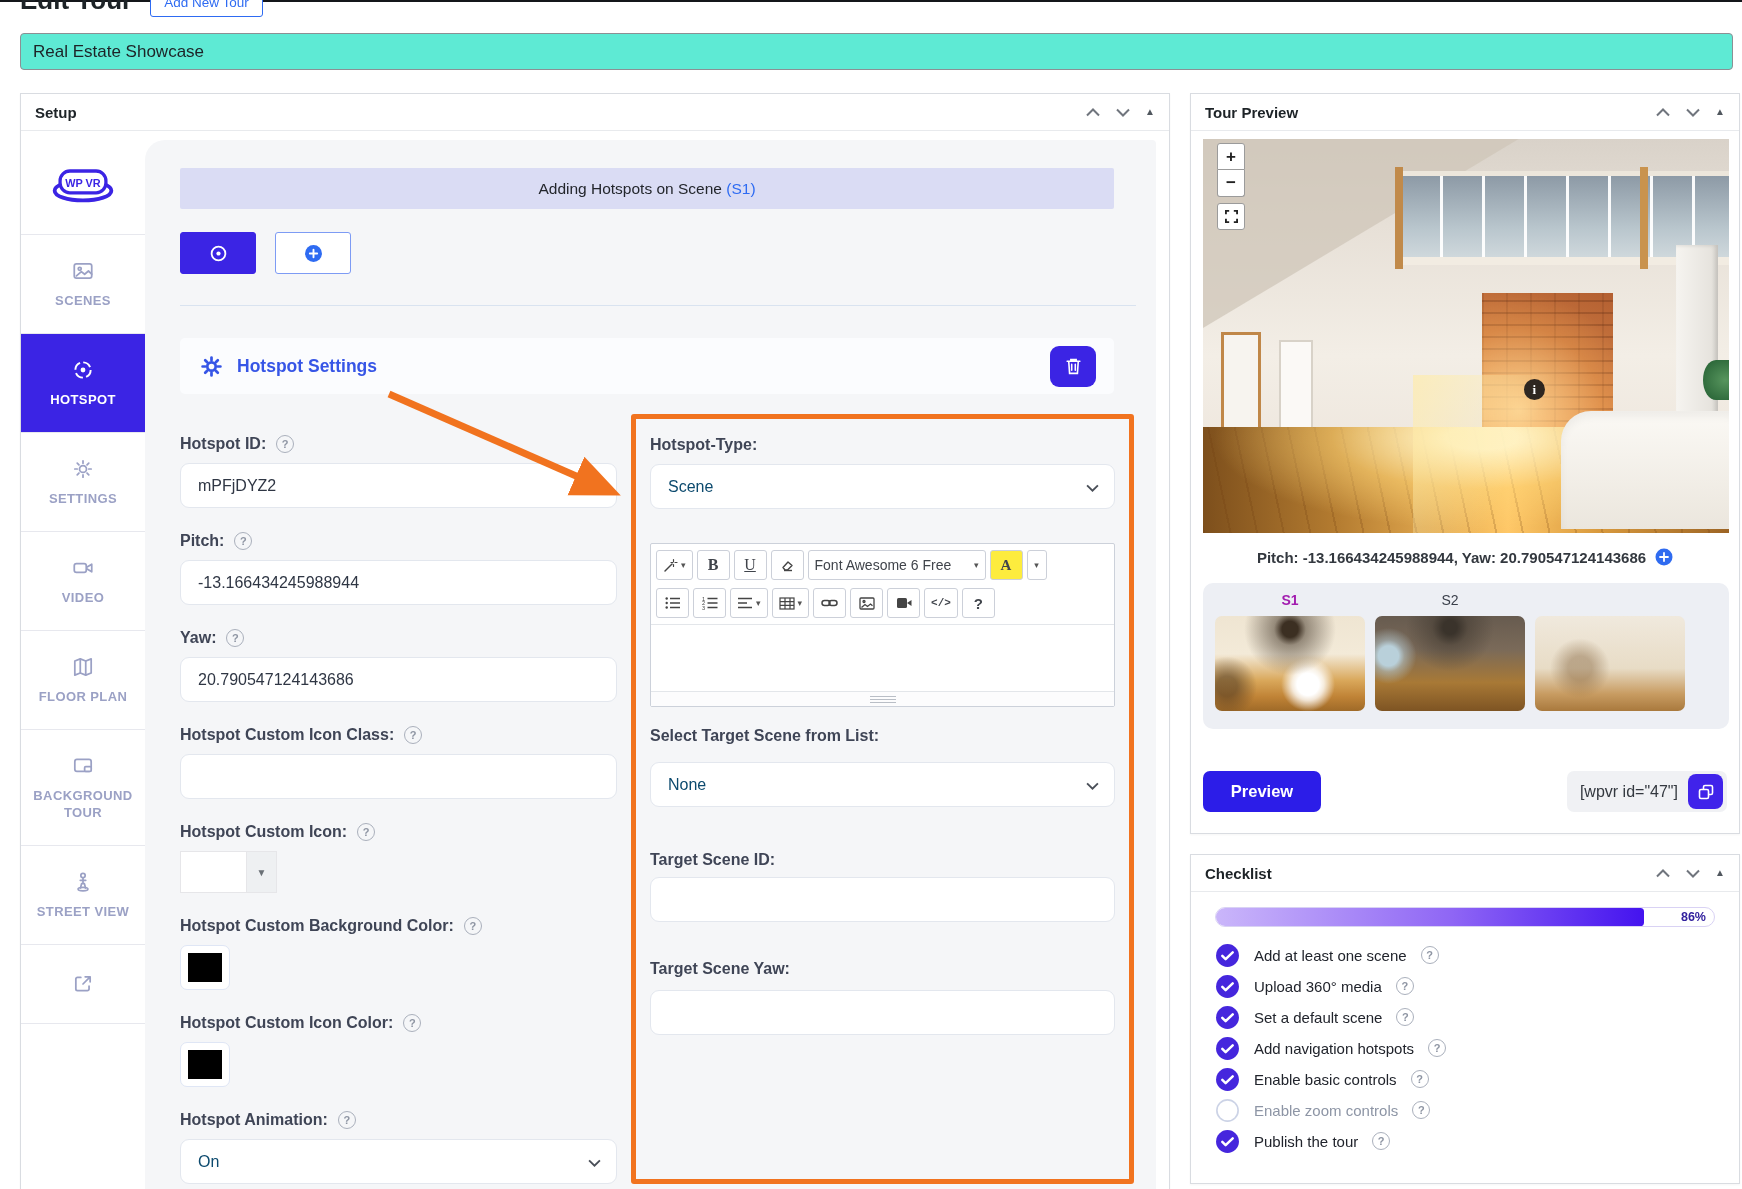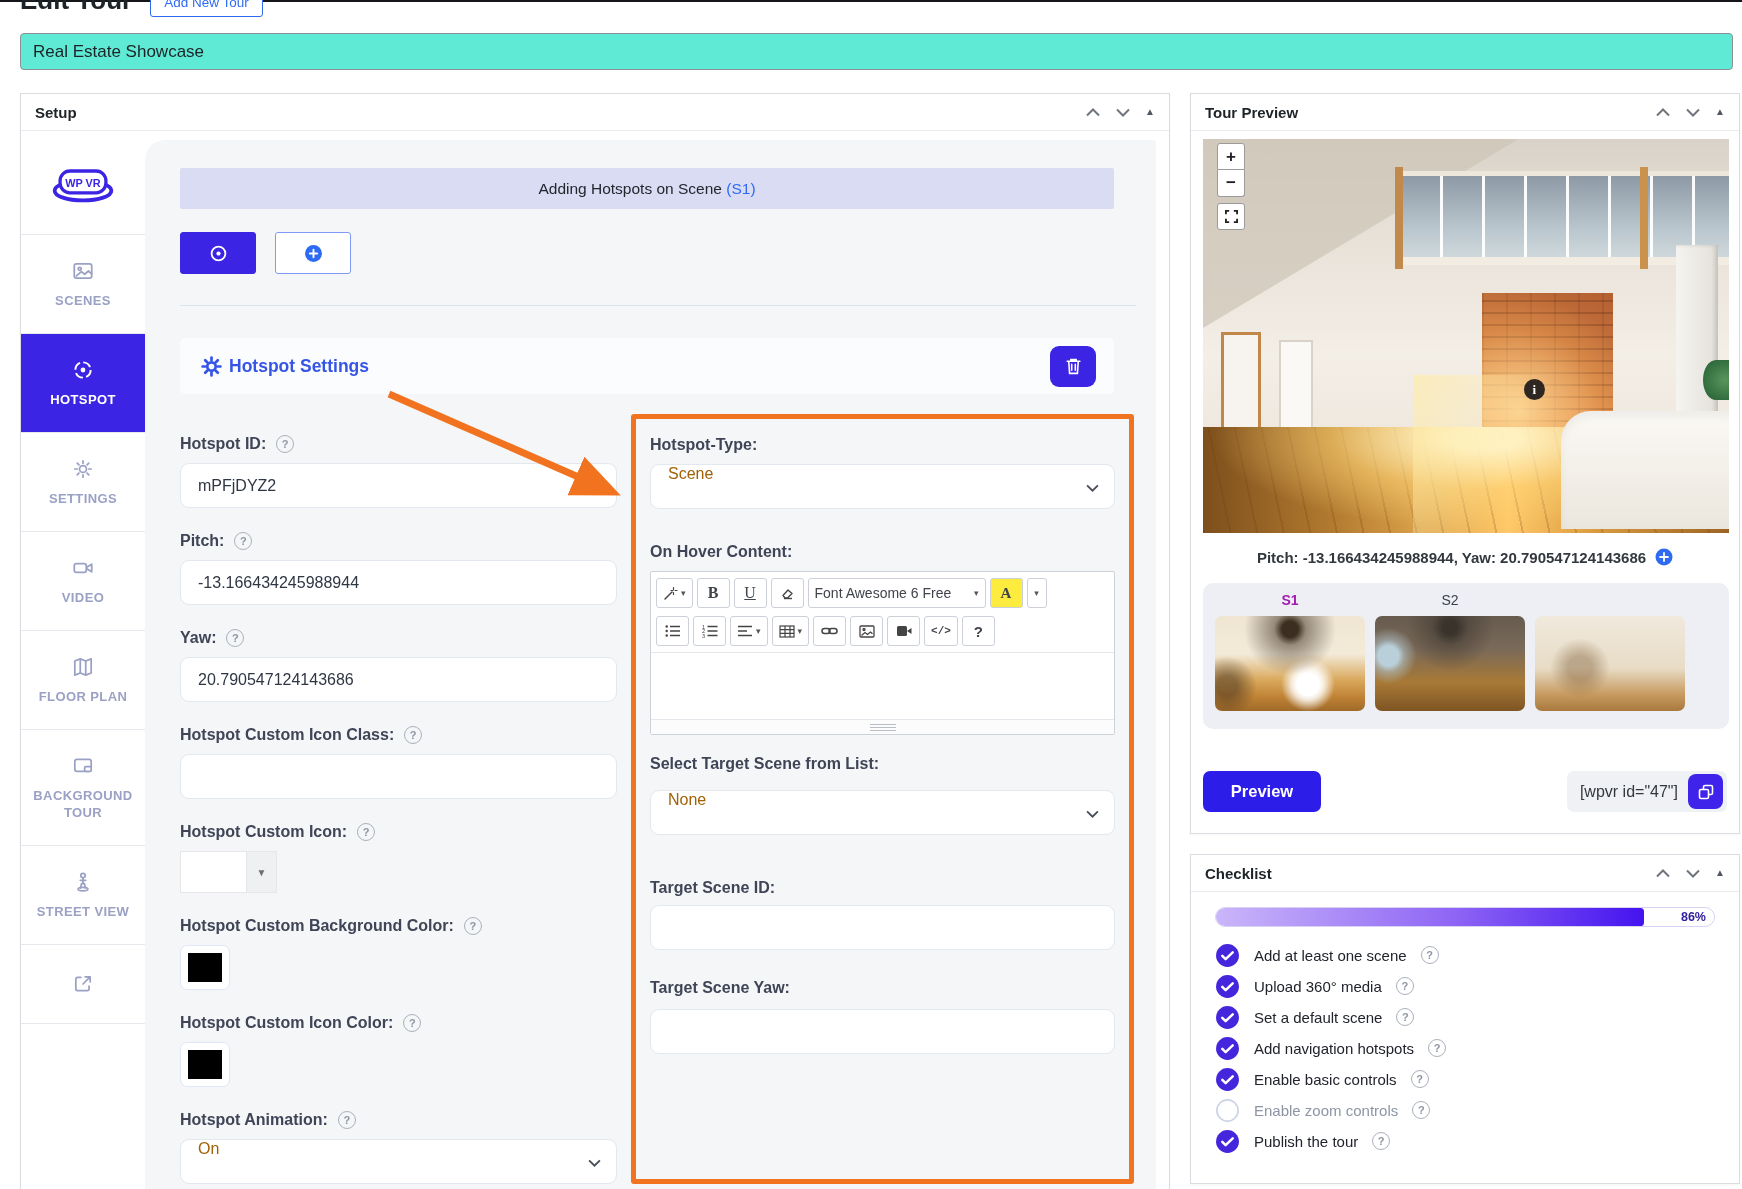--- a/index.html
+++ b/index.html
@@ -39,39 +39,39 @@
   .banner { width:934px; height:41px; background:#dadcf4; border-radius:2px; display:flex;
     align-items:center; justify-content:center; font-size:15.5px; color:#23262c; }
   .banner .sref { color:#2e6bf2; }
   .tool-btns { margin-top:23px; display:flex; gap:19px; }
   .tb-btn { width:76px; height:42px; border-radius:3px; display:flex; align-items:center; justify-content:center; cursor:pointer; }
   .tb-btn.sel { background:#3b24e4; border:1px solid #3b24e4; }
   .tb-btn.add { background:#fff; border:1px solid #7d9bf4; }
   .divider { margin-top:31px; border:0; border-top:1px solid #d9e3f0; }
   .hs-bar { margin-top:32px; width:934px; height:56px; background:#fbfcfe; border-radius:5px;
     display:flex; align-items:center; padding:0 18px 0 21px; }
-  .hs-bar .hs-title { margin-left:7px; font-size:17.5px; font-weight:bold; color:#3655e6; }
+  .hs-bar .hs-title { margin-left:15px; font-size:17.5px; font-weight:bold; color:#3655e6; }
   .trash-btn { margin-left:auto; width:46px; height:41px; background:#3b24e4; border:none; border-radius:9px;
     display:flex; align-items:center; justify-content:center; cursor:pointer; }
 
   .form-cols { margin-top:20px; display:flex; }
   .col-left { width:437px; padding-top:21px; flex:none; }
   .col-right { width:503px; margin-left:14px; border:5px solid #f1731f; border-radius:3px;
     padding:17px 14px 39px 14px; flex:none; }
 
   .grp { margin-bottom:24px; }
   .grp:last-child { margin-bottom:0; }
   .flabel { display:flex; align-items:center; gap:10px; margin-bottom:10px; }
   .flabel span.t { font-size:16px; font-weight:bold; color:#3f4556; }
   .q { width:18px; height:18px; border:1.4px solid #aab0bc; border-radius:50%; color:#8e95a3;
     font-size:11px; font-weight:bold; display:inline-flex; align-items:center; justify-content:center; flex:none; }
   .fi { width:100%; height:45px; background:#fff; border:1px solid #e3e7ee; border-radius:9px;
     padding:0 17px; font-size:16px; color:#2f3644; font-family:inherit; }
   .fsel { position:relative; width:100%; height:45px; background:#fff; border:1px solid #e3e7ee; border-radius:9px;
-    display:flex; padding:0 38px 0 17px; font-size:16px; color:#a16207; cursor:pointer; }
+    display:flex; align-items:center; padding:0 38px 0 17px; font-size:16px; color:#0c4a6e; cursor:pointer; }
   .fsel .schev { position:absolute; right:15px; top:19px; }
   .upload { display:flex; }
   .upload .up-prev { width:67px; height:42px; background:#fff; border:1px solid #e6e6e9; }
   .upload .up-car { width:30px; height:42px; background:#eef0f2; border:1px solid #e6e6e9; border-left:0;
     display:flex; align-items:center; justify-content:center; color:#6a7076; font-size:10px; cursor:pointer; }
   .swatch { width:50px; height:45px; background:#fff; border:1px solid #dfe6f5; border-radius:7px;
     display:flex; align-items:center; justify-content:center; cursor:pointer; }
   .swatch .chip { width:34px; height:29px; background:#000; }
 
   
@@ -440,23 +440,20 @@
               <span>Scene</span>
               <span class="schev">
                   <svg width="13" height="8" viewBox="0 0 12 7" fill="none" stroke="#4a4f58" stroke-width="1.7">
                     <path d="M1 1l5 5 5-5"></path>
                   </svg>
                 </span>
             </div>
           </div>
 
           <div class="grp" style="margin-bottom:20px;">
-            <div class="flabel">
-                <span class="t">On Hover Content:</span>
-              </div>
             <div class="editor">
               <div class="ed-toolbar">
                 <div class="ed-row">
                   <span class="ed-btn">
                       <svg width="15" height="15" viewBox="0 0 15 15" stroke="#444" fill="none" stroke-width="1.5" stroke-linecap="round">
                         <path d="M2 13 L9 6"></path>
                         <path d="M10.5 1.5v2M10.5 6.5v2M8 4.5h2M12 4.5h2" stroke-width="1.2"></path>
                       </svg>
                       <span class="car">▾</span>
                     </span>
@@ -547,21 +544,21 @@
               </div>
             <div class="fsel">
               <span>None</span>
               <span class="schev">
                   <svg width="13" height="8" viewBox="0 0 12 7" fill="none" stroke="#4a4f58" stroke-width="1.7">
                     <path d="M1 1l5 5 5-5"></path>
                   </svg>
                 </span>
             </div>
           </div>
-          <div class="grp" style="margin-bottom:29px;">
+          <div class="grp" style="margin-bottom:38px;">
             <div class="flabel" style="margin-bottom:8px;">
                 <span class="t">Target Scene ID:</span>
               </div>
             <input class="fi" value="" style="">
           </div>
           <div class="grp">
             <div class="flabel" style="margin-bottom:12px;">
                 <span class="t">Target Scene Yaw:</span>
               </div>
             <input class="fi" value="" style="">

